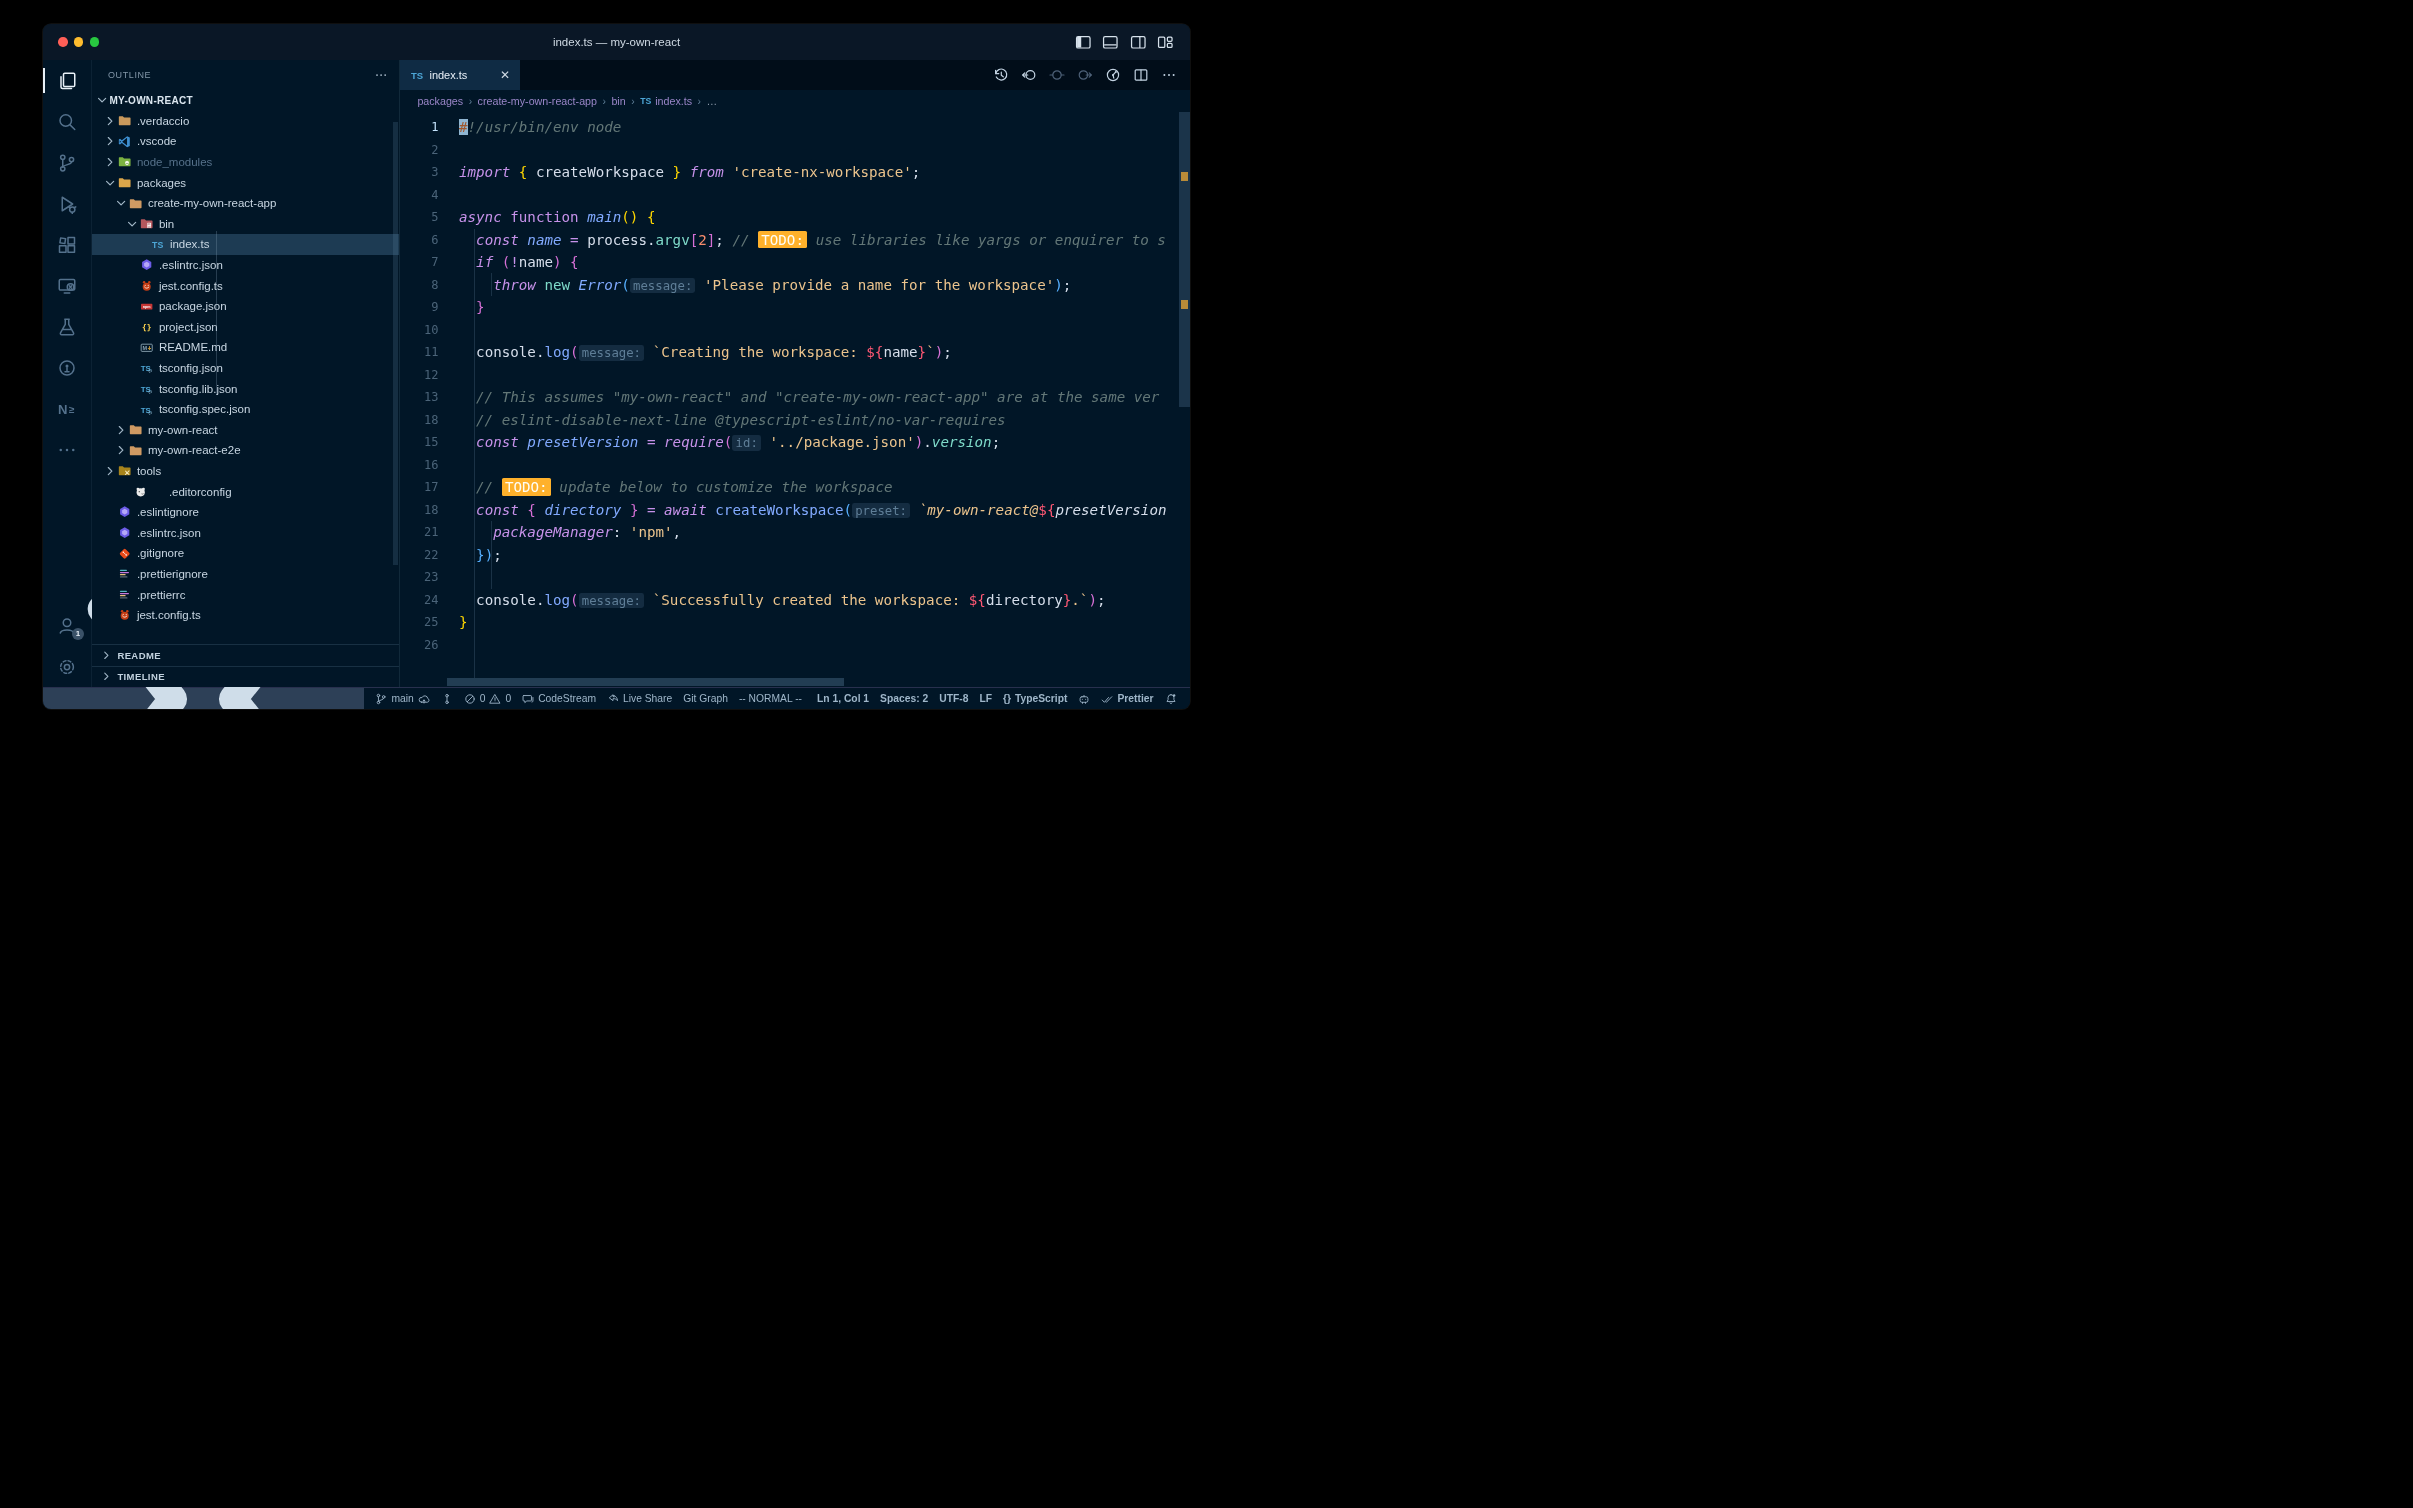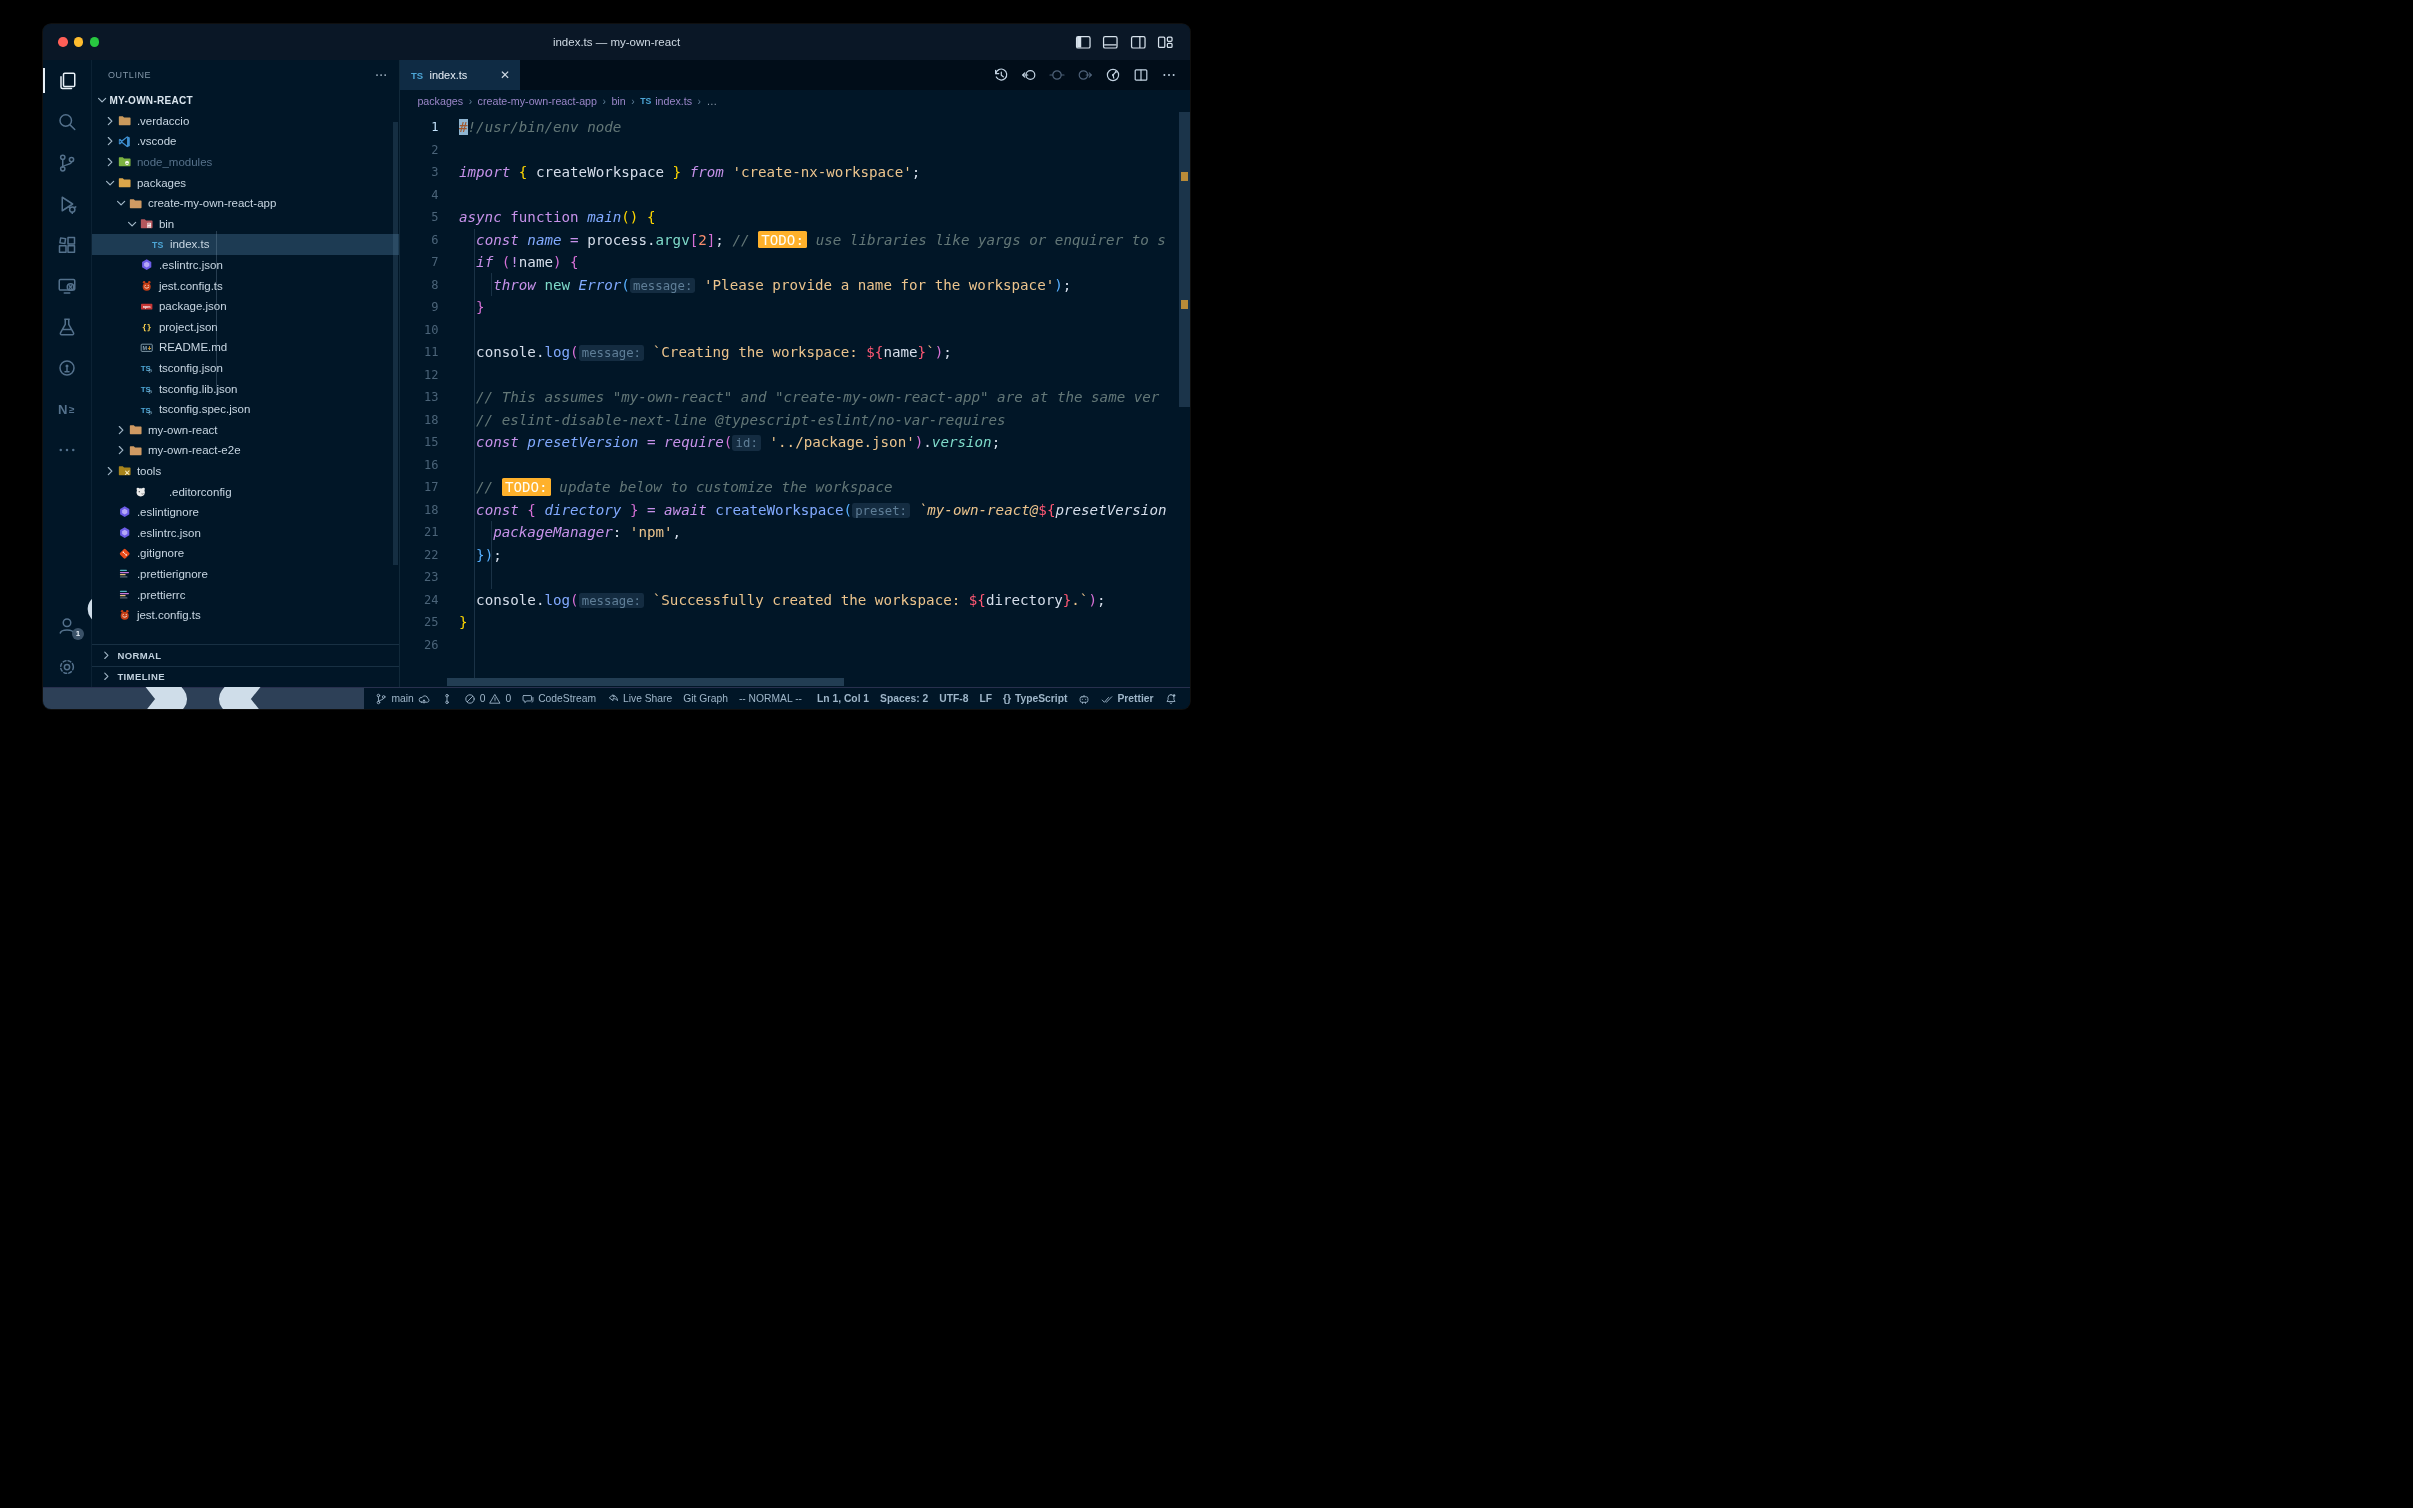--- a/index.html
+++ b/index.html
@@ -593,21 +593,21 @@
             <span class="lbl">jest.config.ts</span>
           </div>
         </div>
       <div class="indent-guide-sb"></div>
       <div class="sb-scroll"></div>
       <div class="sb-bottom" id="sb-panels">
           <div class="sb-panel">
             <span class="twist"><svg viewBox="0 0 16 16" fill="none" stroke="currentColor" stroke-width="1.2" stroke-linecap="round" stroke-linejoin="round">
                 <path d="M6 4l4 4-4 4" stroke-width="1.4"></path>
               </svg></span>
-            <span>NORMAL</span>
+            <span>README</span>
           </div>
           <div class="sb-panel">
             <span class="twist"><svg viewBox="0 0 16 16" fill="none" stroke="currentColor" stroke-width="1.2" stroke-linecap="round" stroke-linejoin="round">
                 <path d="M6 4l4 4-4 4" stroke-width="1.4"></path>
               </svg></span>
             <span>TIMELINE</span>
           </div>
         </div>
     </div>
 

